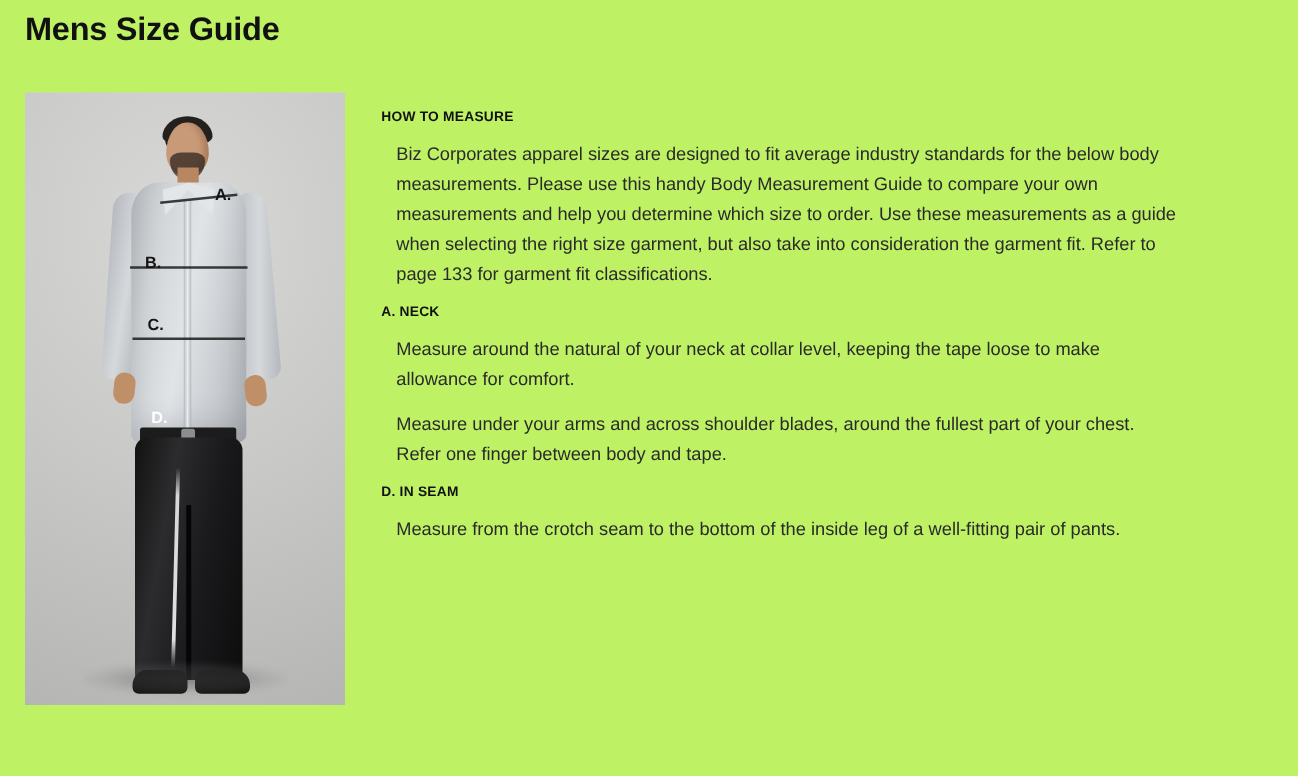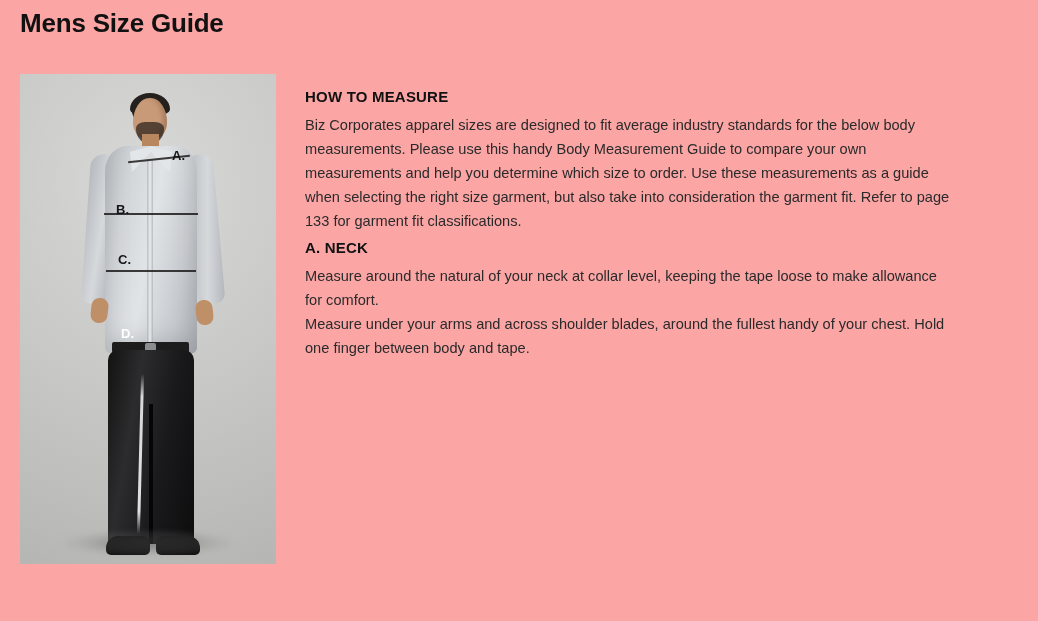--- a/index.html
+++ b/index.html
@@ -10,21 +10,21 @@
     height: 621px;
     background: #ffffff;
     font-family: "Liberation Sans", sans-serif;
     color: #1a1a1a;
     overflow: hidden;
   }
   .page {
     position: relative;
     width: 1038px;
     height: 621px;
-    background: #fca5a5;
+    background: #bef264;
   }
   .page-title {
     position: absolute;
     left: 20px;
     top: 8px;
     font-size: 26px;
     font-weight: bold;
     letter-spacing: -0.2px;
     color: #111111;
     margin: 0;
@@ -204,32 +204,32 @@
   }
   .m-label.light { color: #ffffff; }
 
   
   .text-col {
     margin-left: 29px;
     width: 648px;
     padding-top: 14px;
   }
   .sect-title {
-    font-size: 15px;
+    font-size: 11px;
     font-weight: bold;
     color: #111111;
     margin: 0 0 8px 0;
     letter-spacing: 0.2px;
   }
   .sect-title.sub { margin-top: 6px; }
   .sect-body {
     font-size: 14.6px;
     line-height: 24px;
     color: #2a2a2a;
-    margin: 0;
+    margin: 12px;
   }
 </style>
 </head>
 <body>
 
 <div class="page">
 
   <h1 class="page-title">Mens Size Guide</h1>
 
   <div class="content">
@@ -276,19 +276,21 @@
     </div>
 
     <div class="text-col">
 
       <h2 class="sect-title">HOW TO MEASURE</h2>
       <p class="sect-body">Biz Corporates apparel sizes are designed to fit average industry standards for the below body measurements. Please use this handy Body Measurement Guide to compare your own measurements and help you determine which size to order. Use these measurements as a guide when selecting the right size garment, but also take into consideration the garment fit. Refer to page 133 for garment fit classifications.</p>
 
       <h2 class="sect-title sub">A. NECK</h2>
       <p class="sect-body">Measure around the natural of your neck at collar level, keeping the tape loose to make allowance for comfort.</p>
 
-      <p class="sect-body">Measure under your arms and across shoulder blades, around the fullest handy of your chest. Hold one finger between body and tape.</p>
-
-
+      <p class="sect-body">Measure under your arms and across shoulder blades, around the fullest part of your chest. Refer one finger between body and tape.</p>
+
+
+      <h2 class="sect-title sub">D. IN SEAM</h2>
+      <p class="sect-body">Measure from the crotch seam to the bottom of the inside leg of a well-fitting pair of pants.</p>
 
     </div>
   </div>
 </div>
 
 </body></html>

